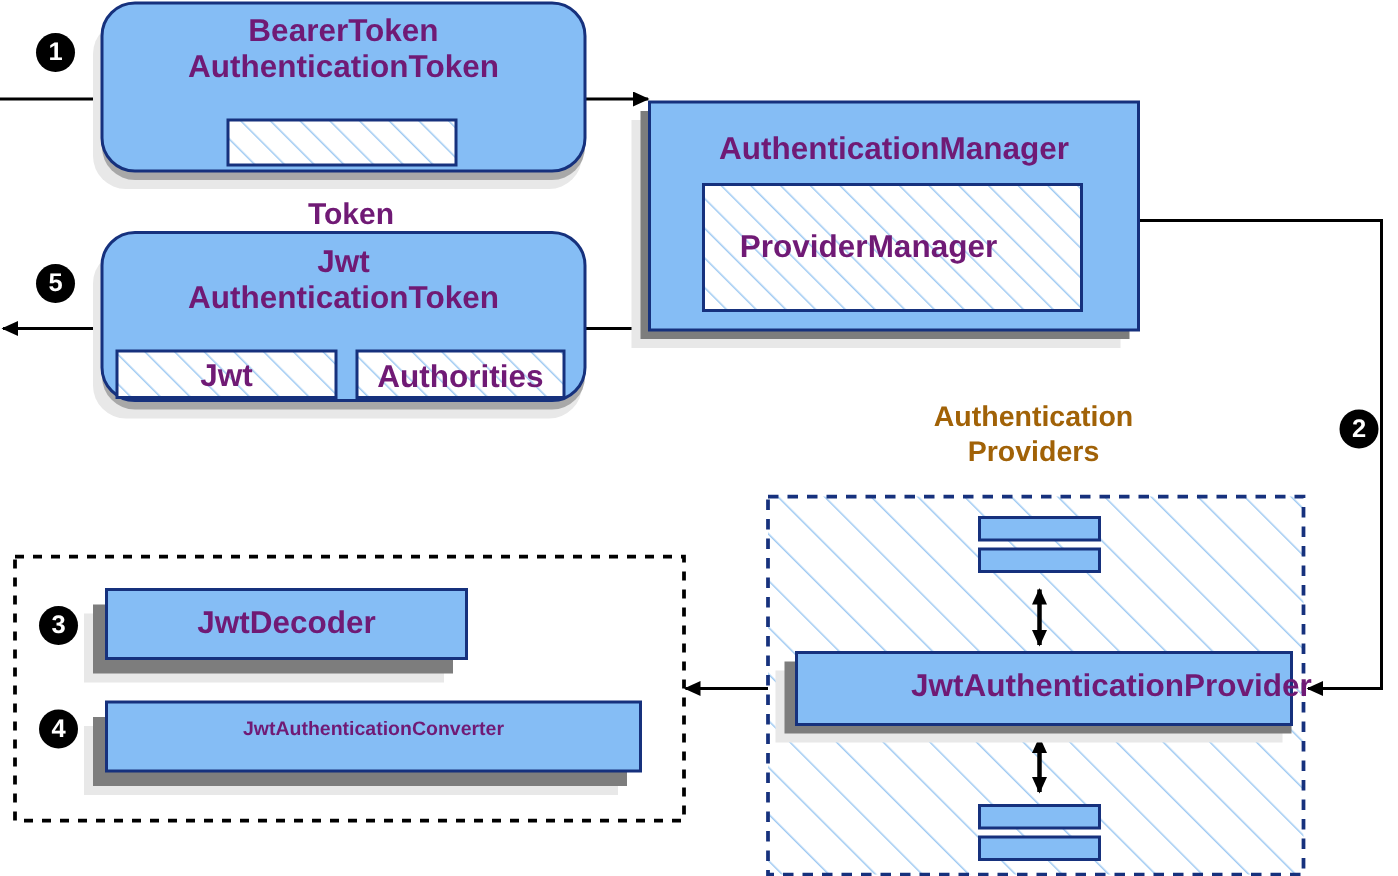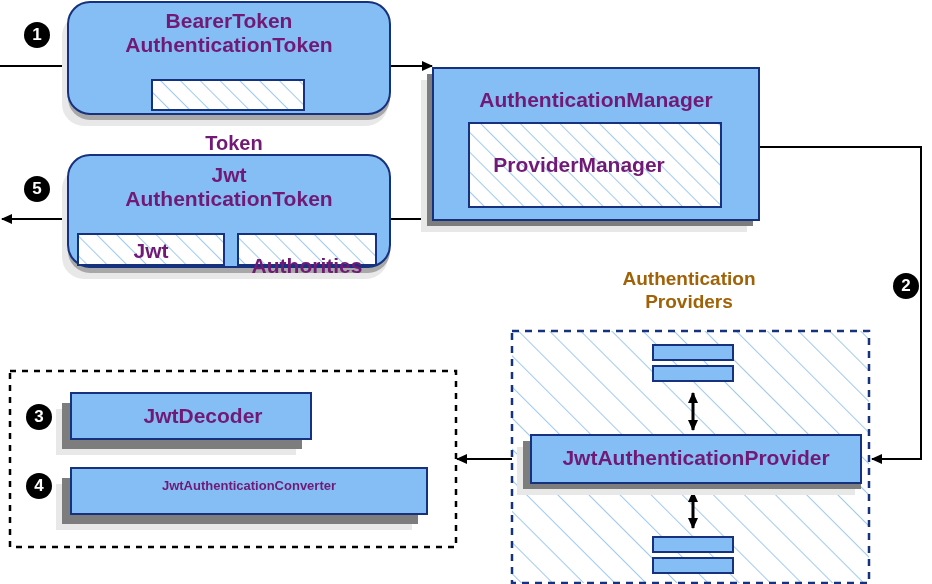--- a/index.html
+++ b/index.html
@@ -146,25 +146,25 @@
   <div class="node-label" style="left:68px; top:9px; width:322px; font-size:21px;">BearerToken
 AuthenticationToken</div>
   <div class="node-label" style="left:152px; top:85px; width:164px; font-size:20px;margin-top:47px;">Token</div>
 
   <div class="node-label" style="left:433px; top:88px; width:326px; font-size:21px;">AuthenticationManager</div>
   <div class="node-label" style="left:469px; top:153px; width:220px; font-size:21px;">ProviderManager</div>
 
   <div class="node-label" style="left:68px; top:163px; width:322px; font-size:21px;">Jwt
 AuthenticationToken</div>
   <div class="node-label" style="left:78px; top:239px; width:146px; font-size:21px;">Jwt</div>
-  <div class="node-label" style="left:238px; top:254px; width:138px; font-size:21px;">Authorities</div>
+  <div class="node-label" style="left:238px; top:240px; width:138px; font-size:21px;">Authorities</div>
 
-  <div class="node-label" style="left:531px; top:446px; width:330px; font-size:21px;">JwtAuthenticationProvider</div>
+  <div class="node-label" style="left:531px; top:446px; width:330px; font-size:21px;padding-left:45px;">JwtAuthenticationProvider</div>
 
-  <div class="node-label" style="left:83px; top:404px; width:240px; font-size:21px;">JwtDecoder</div>
+  <div class="node-label" style="left:71px; top:404px; width:240px; font-size:21px;">JwtDecoder</div>
 
   <div class="node-label" style="left:71px; top:479px; width:356px; font-size:13px;">JwtAuthenticationConverter</div>
 
   <div class="grouptitle" style="left:550px; top:268px; width:278px;">Authentication
 Providers</div>
 
   <div class="marker" style="left:24px; top:22px;">
     <span>1</span>
   </div>
   <div class="marker" style="left:24px; top:176px;">

